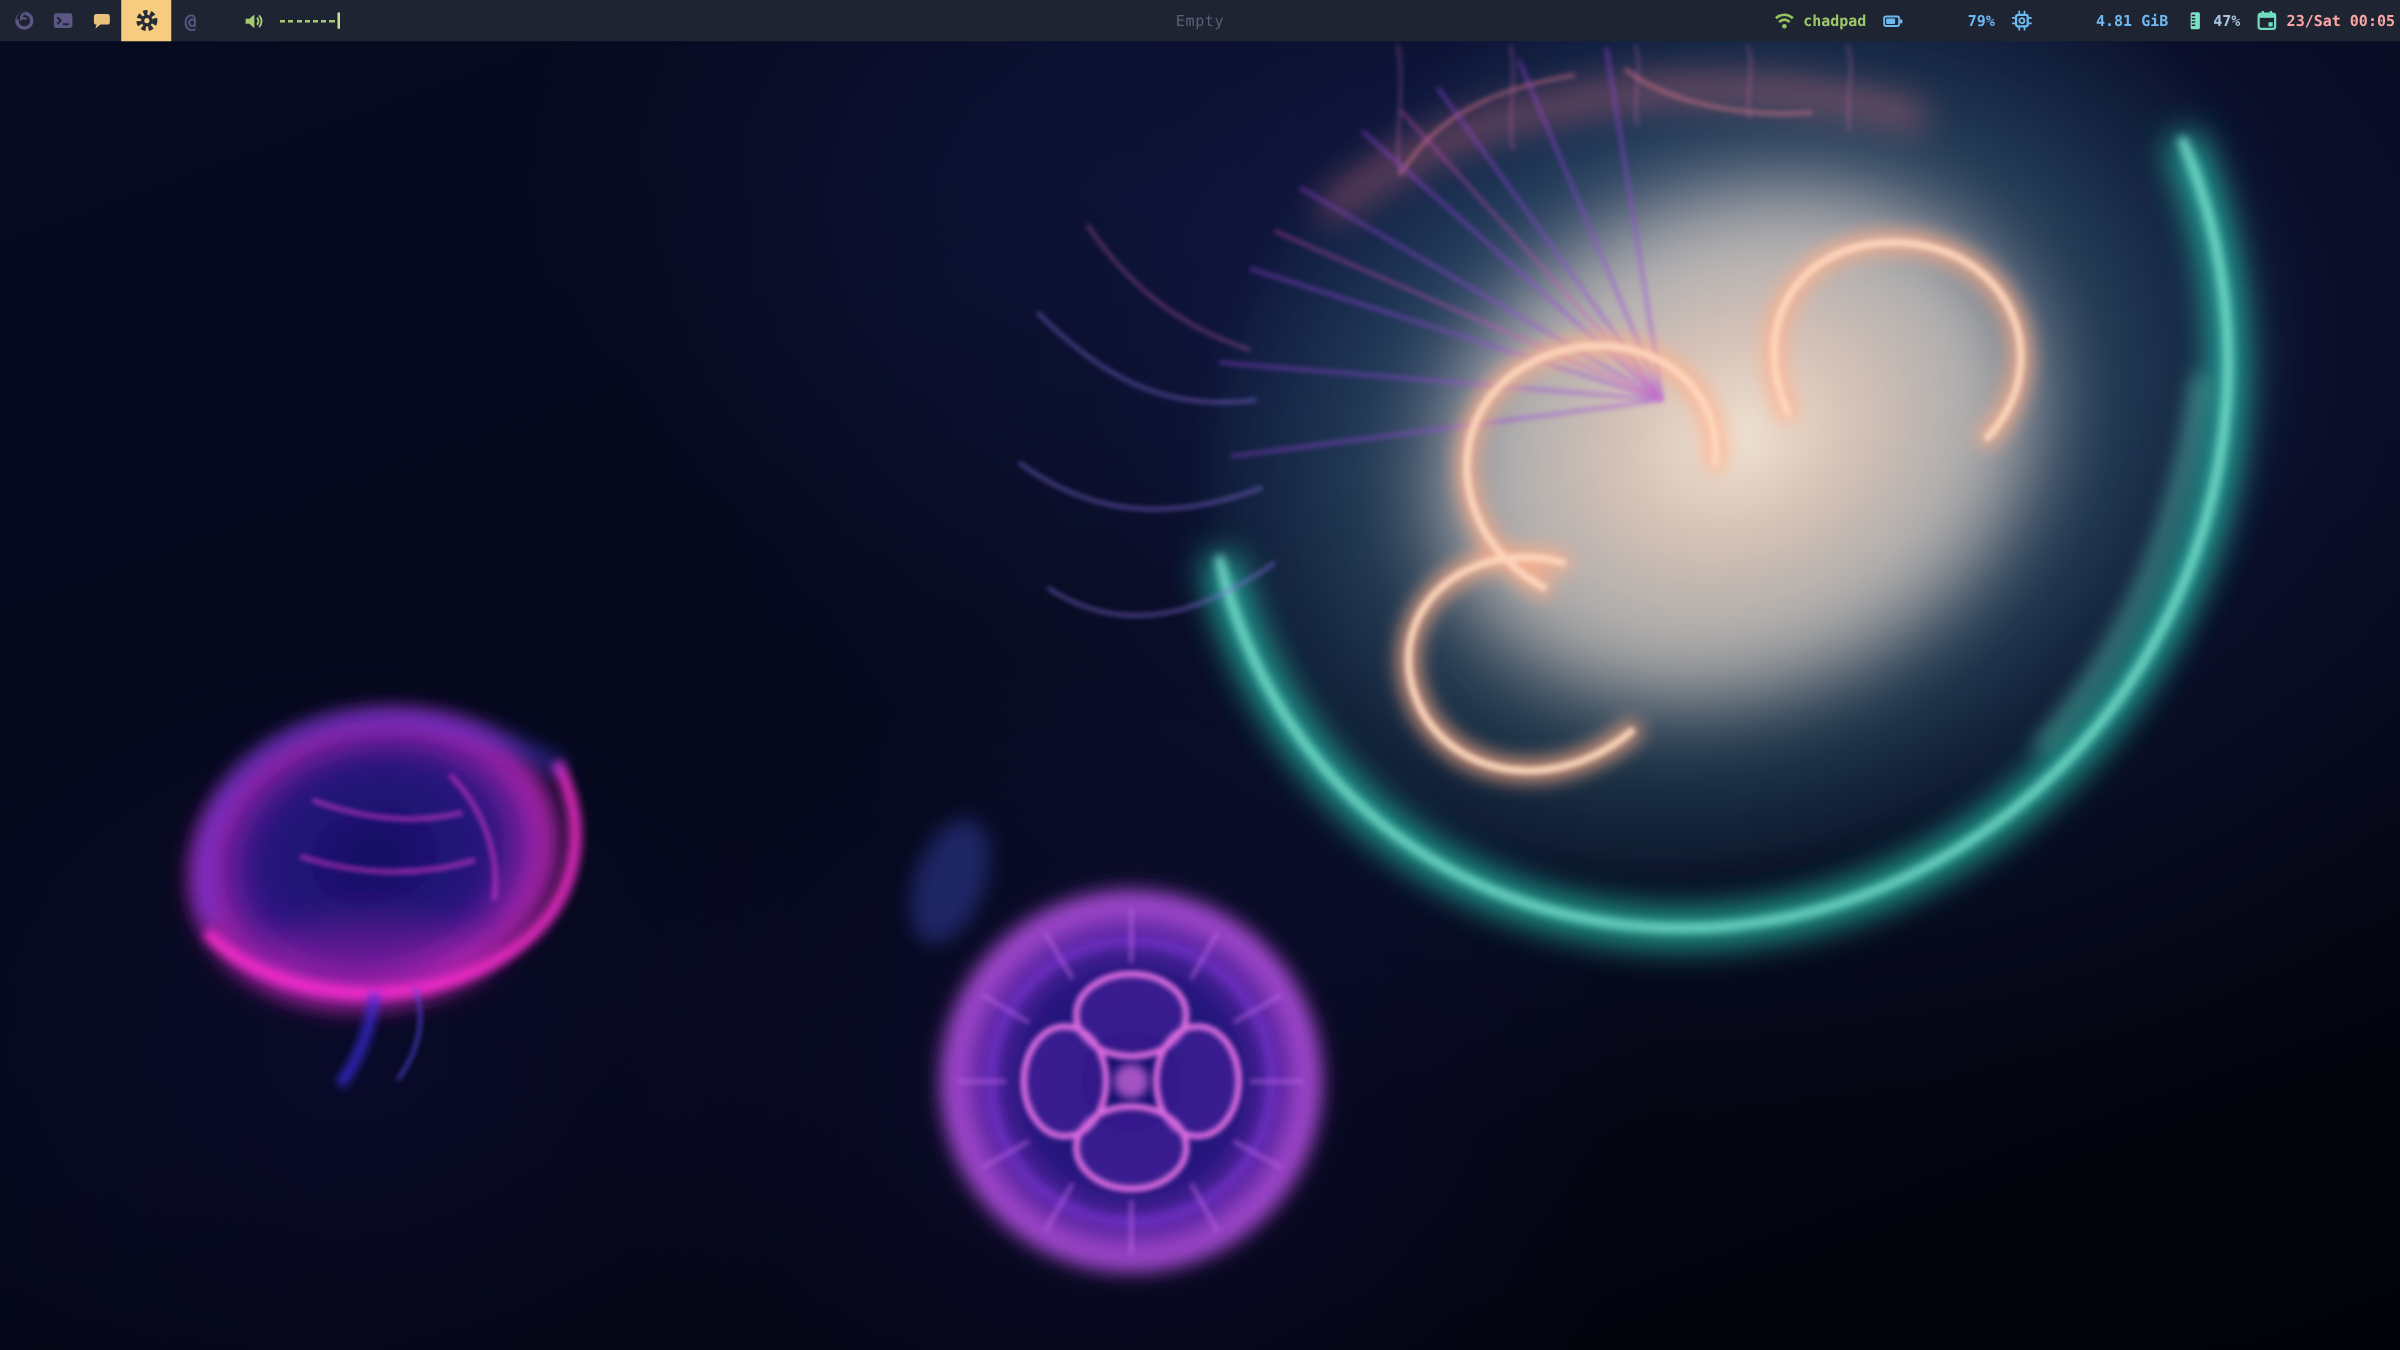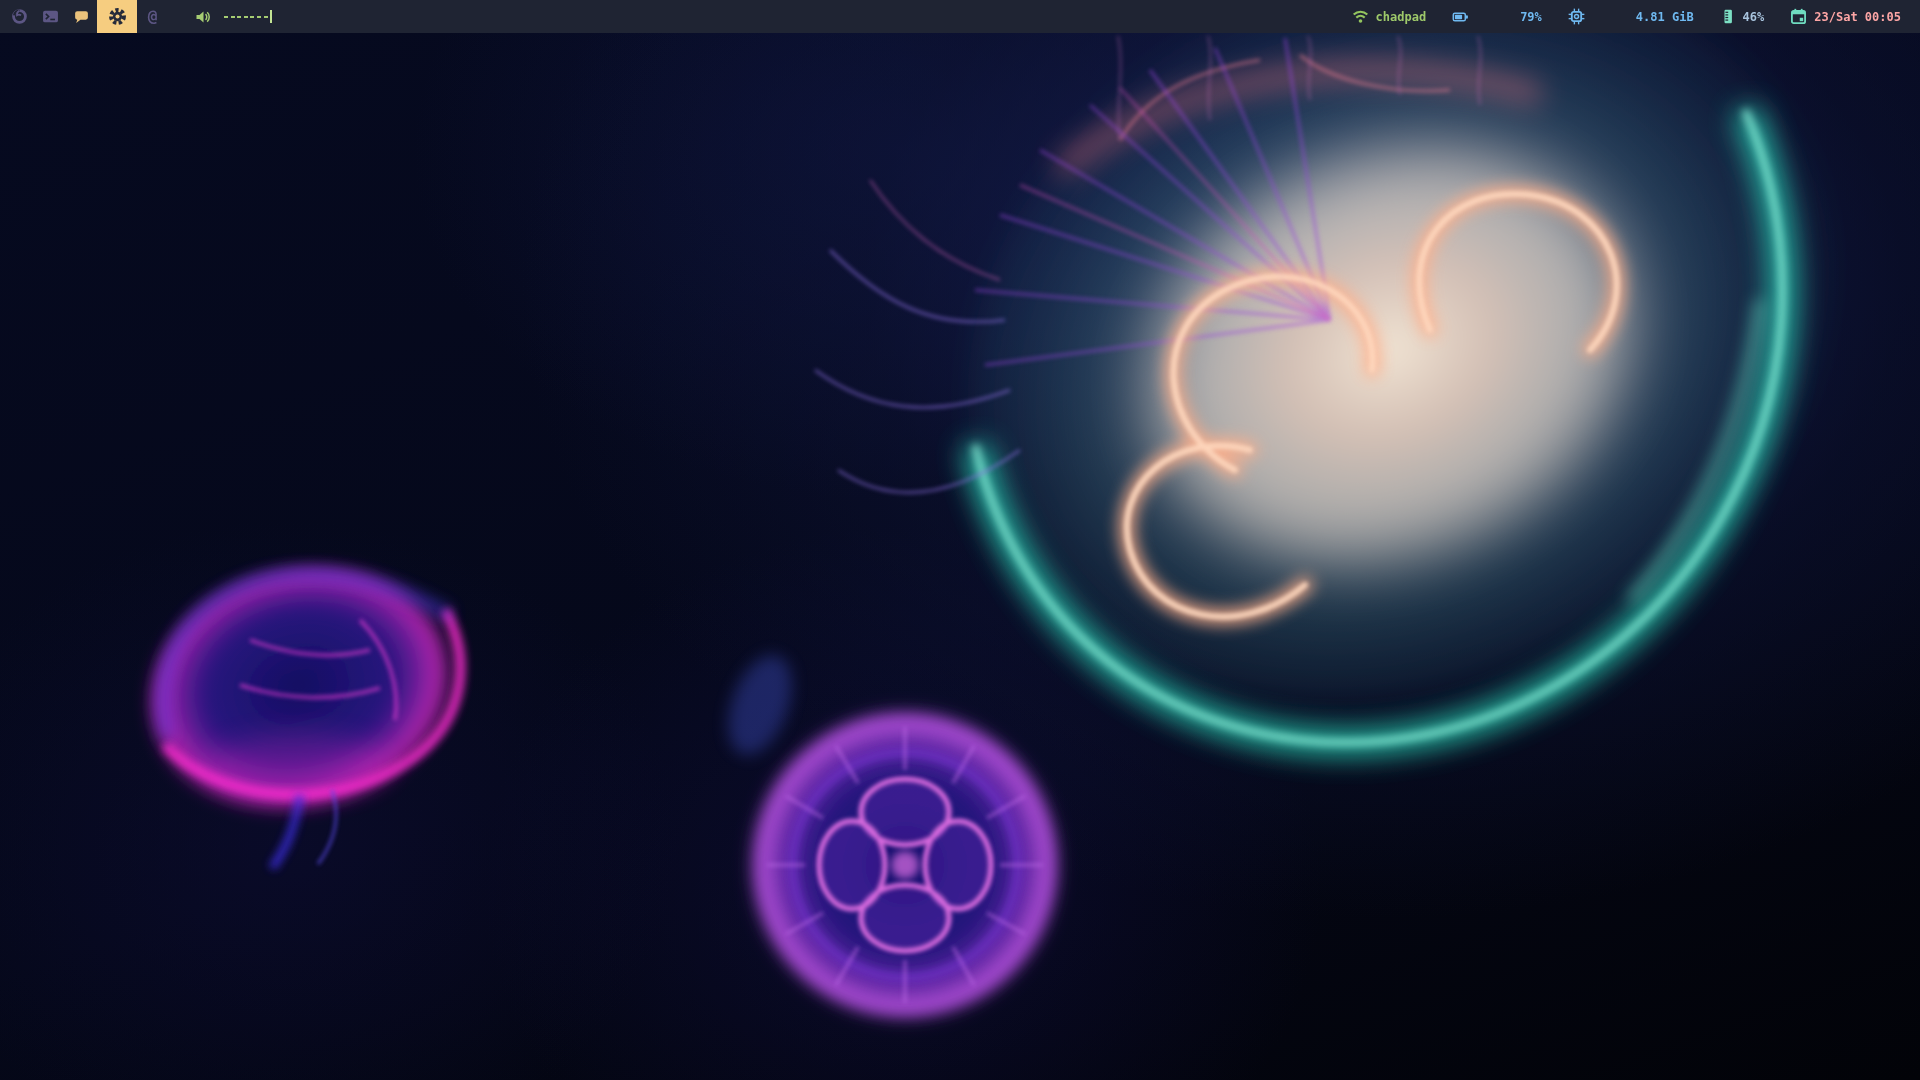--- a/index.html
+++ b/index.html
@@ -32,22 +32,22 @@
   .vol{ display:flex; align-items:center; margin-left:27px; }
   .vol .spk{ display:block; }
   .vol-track{ position:relative; width:48px; height:13px; margin-left:12px; }
   .vol-line{ position:absolute; left:0; top:6px; width:45px; height:2px;
              background:repeating-linear-gradient(90deg,#a5cc72 0 4px, rgba(0,0,0,0) 4px 6.6px); }
   .vol-cursor{ position:absolute; right:0; top:0; width:2px; height:13px; background:#c2e494; }
 
   .title{ position:absolute; left:0; right:0; text-align:center; pointer-events:none;
           color:#59617a; font-size:12px; letter-spacing:.5px; }
 
-  .status{ margin-left:auto; display:flex; align-items:center; gap:26px;
-           padding-right:19px; font-size:12px; font-weight:700; }
+  .status{ margin-left:auto; display:flex; align-items:center; gap:13px;
+           padding-right:4px; font-size:12px; font-weight:700; }
   .widget{ display:flex; align-items:center; gap:7px; cursor:pointer; }
   .t-green{ color:#9ec96a; }
   .t-blue{ color:#6fb9f1;margin-left:44px; }
   .t-pale{ color:#a8c4de; }
   .t-mint{ color:#fca5a5; }
 </style>
 </head>
 <body>
 
 <div class="wallpaper">
@@ -232,20 +232,21 @@
       <polygon points="1,6 4,6 8,2.5 8,13.5 4,10 1,10" fill="#a5cc72"></polygon>
       <path d="M 10 5.2 C 11.7 6.6 11.7 9.4 10 10.8" fill="none" stroke="#a5cc72" stroke-width="1.5"></path>
       <path d="M 11.7 3.3 C 14.4 5.7 14.4 10.3 11.7 12.7" fill="none" stroke="#a5cc72" stroke-width="1.5"></path>
     </svg>
     <div class="vol-track">
       <div class="vol-line"></div>
       <div class="vol-cursor"></div>
     </div>
   </div>
 
+  <div class="title">Empty</div>
 
   <div class="status">
 
     <div class="widget">
       <svg width="17" height="15" viewBox="0 0 16 15">
         <path d="M 1.2 5.6 C 5.2 1.8 10.8 1.8 14.8 5.6" fill="none" stroke="#93c45f" stroke-width="2.1"></path>
         <path d="M 3.8 8.6 C 6.4 6.3 9.6 6.3 12.2 8.6" fill="none" stroke="#93c45f" stroke-width="2.1"></path>
         <circle cx="8" cy="12" r="1.8" fill="#93c45f"></circle>
       </svg>
       <span class="t-green">chadpad</span>
@@ -281,21 +282,21 @@
     <div class="widget">
       <svg width="16" height="17" viewBox="0 0 16 16">
         <rect x="4.5" y="1.2" width="7.4" height="13.6" rx="1.2" fill="#7ce0c4"></rect>
         <g stroke="#1f2433" stroke-width="1.2">
           <line x1="5.4" y1="3.8" x2="8.2" y2="3.8"></line>
           <line x1="5.4" y1="6.4" x2="8.2" y2="6.4"></line>
           <line x1="5.4" y1="9.0" x2="8.2" y2="9.0"></line>
           <line x1="5.4" y1="11.6" x2="8.2" y2="11.6"></line>
         </g>
       </svg>
-      <span class="t-pale">46%</span>
+      <span class="t-pale">47%</span>
     </div>
 
     <div class="widget">
       <svg width="17" height="17" viewBox="0 0 16 16">
         <rect x="1.8" y="2.8" width="12.4" height="11.4" rx="1.6" fill="none" stroke="#6fdcc0" stroke-width="1.7"></rect>
         <rect x="1.8" y="2.8" width="12.4" height="3.1" fill="#6fdcc0"></rect>
         <line x1="5" y1="0.8" x2="5" y2="3.4" stroke="#6fdcc0" stroke-width="1.7"></line>
         <line x1="11" y1="0.8" x2="11" y2="3.4" stroke="#6fdcc0" stroke-width="1.7"></line>
         <rect x="9.2" y="9.2" width="3.2" height="3.2" fill="#6fdcc0"></rect>
       </svg>

